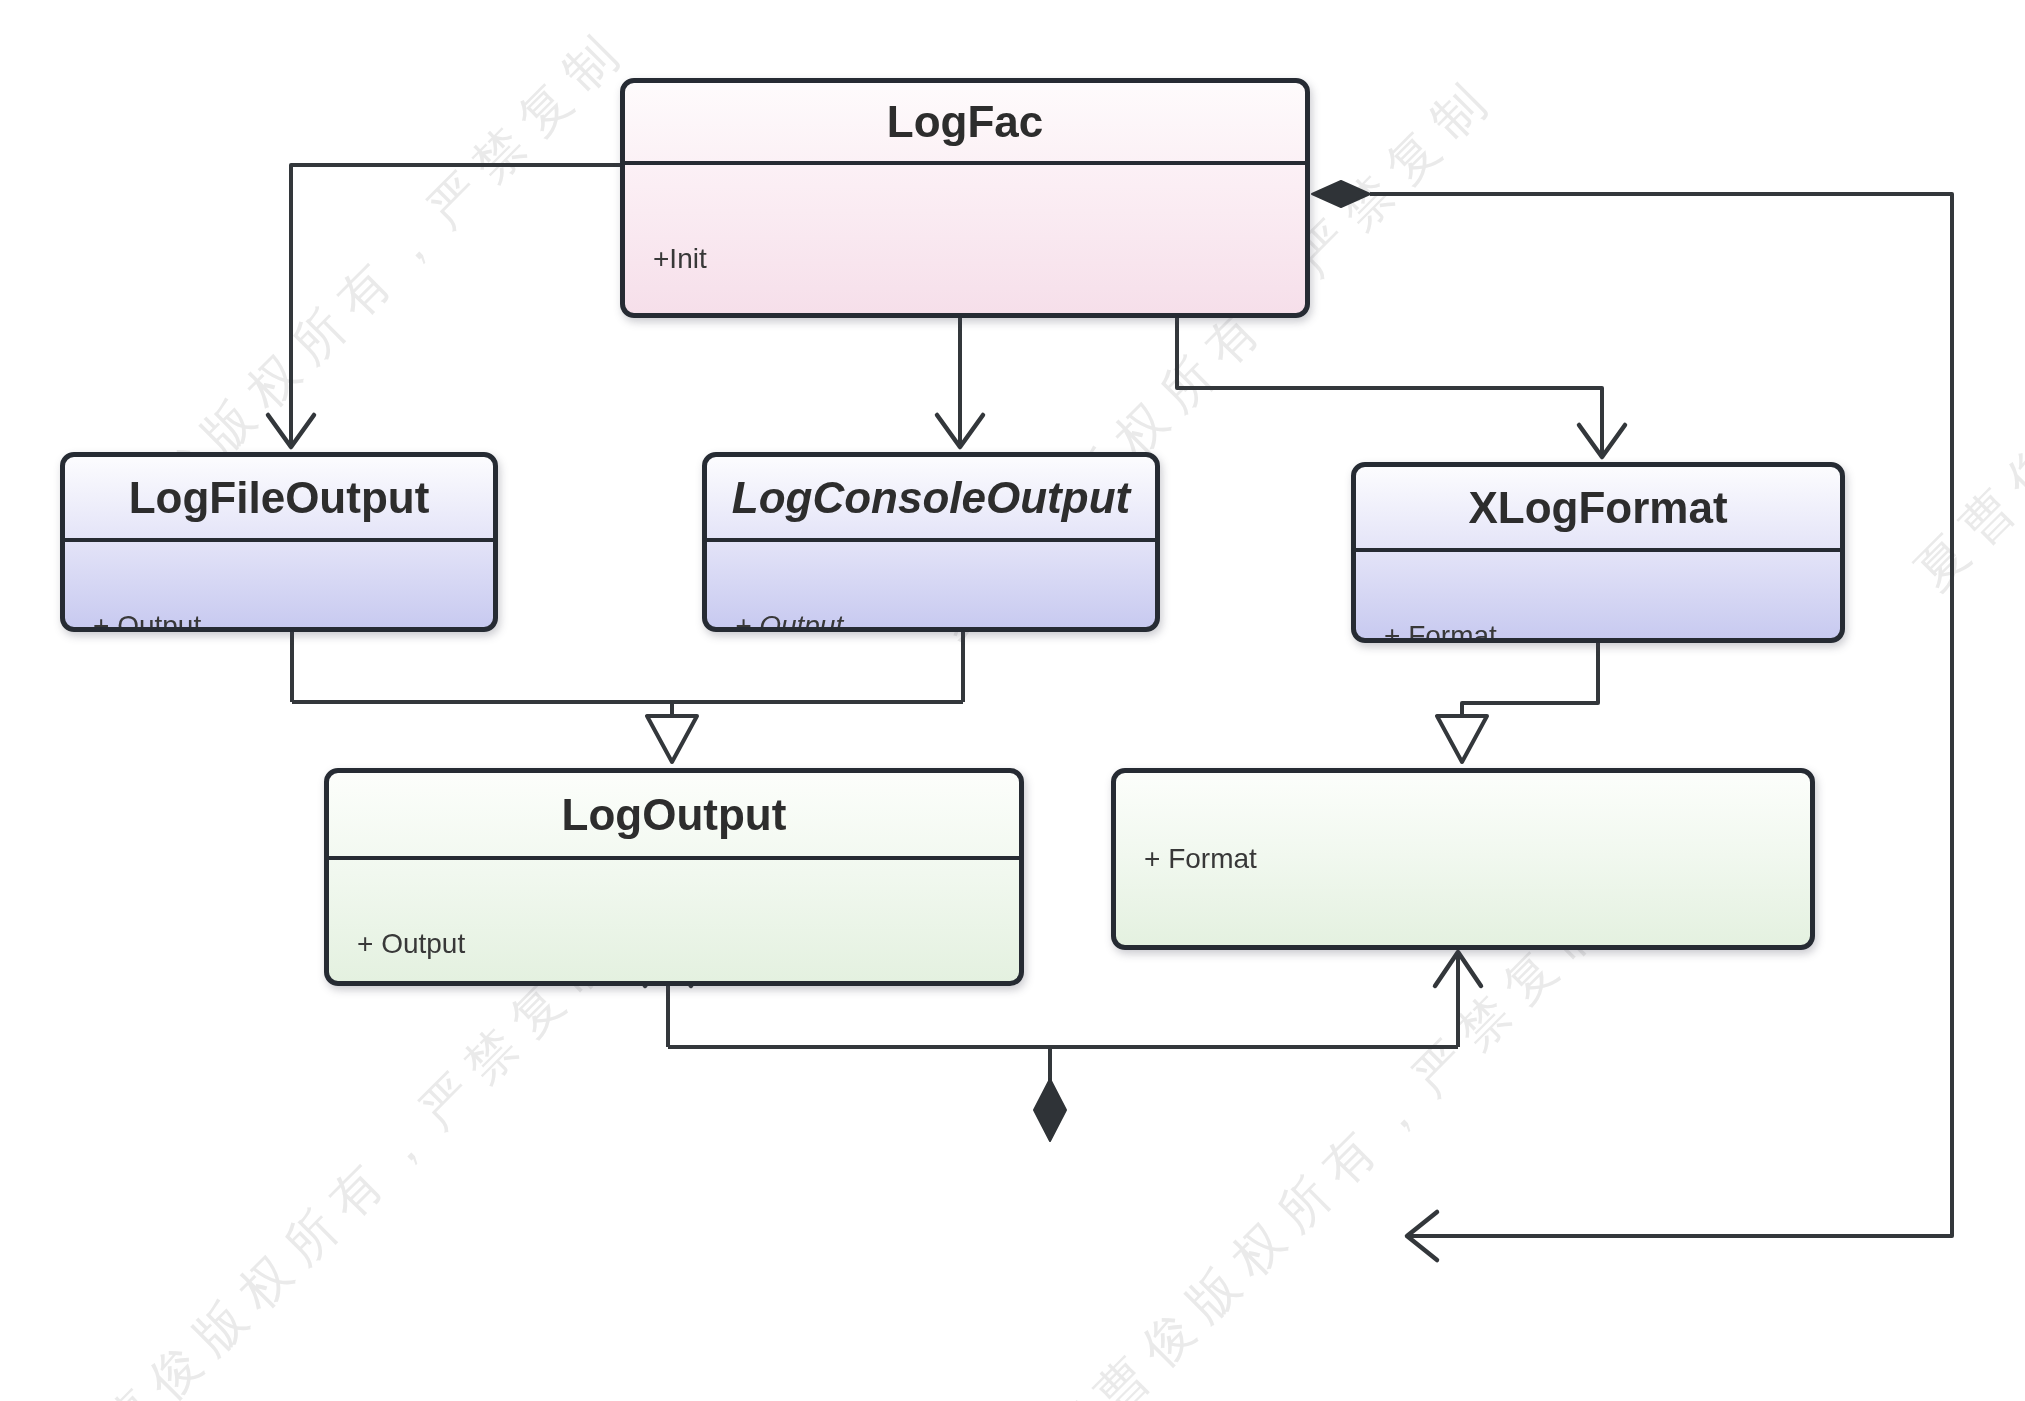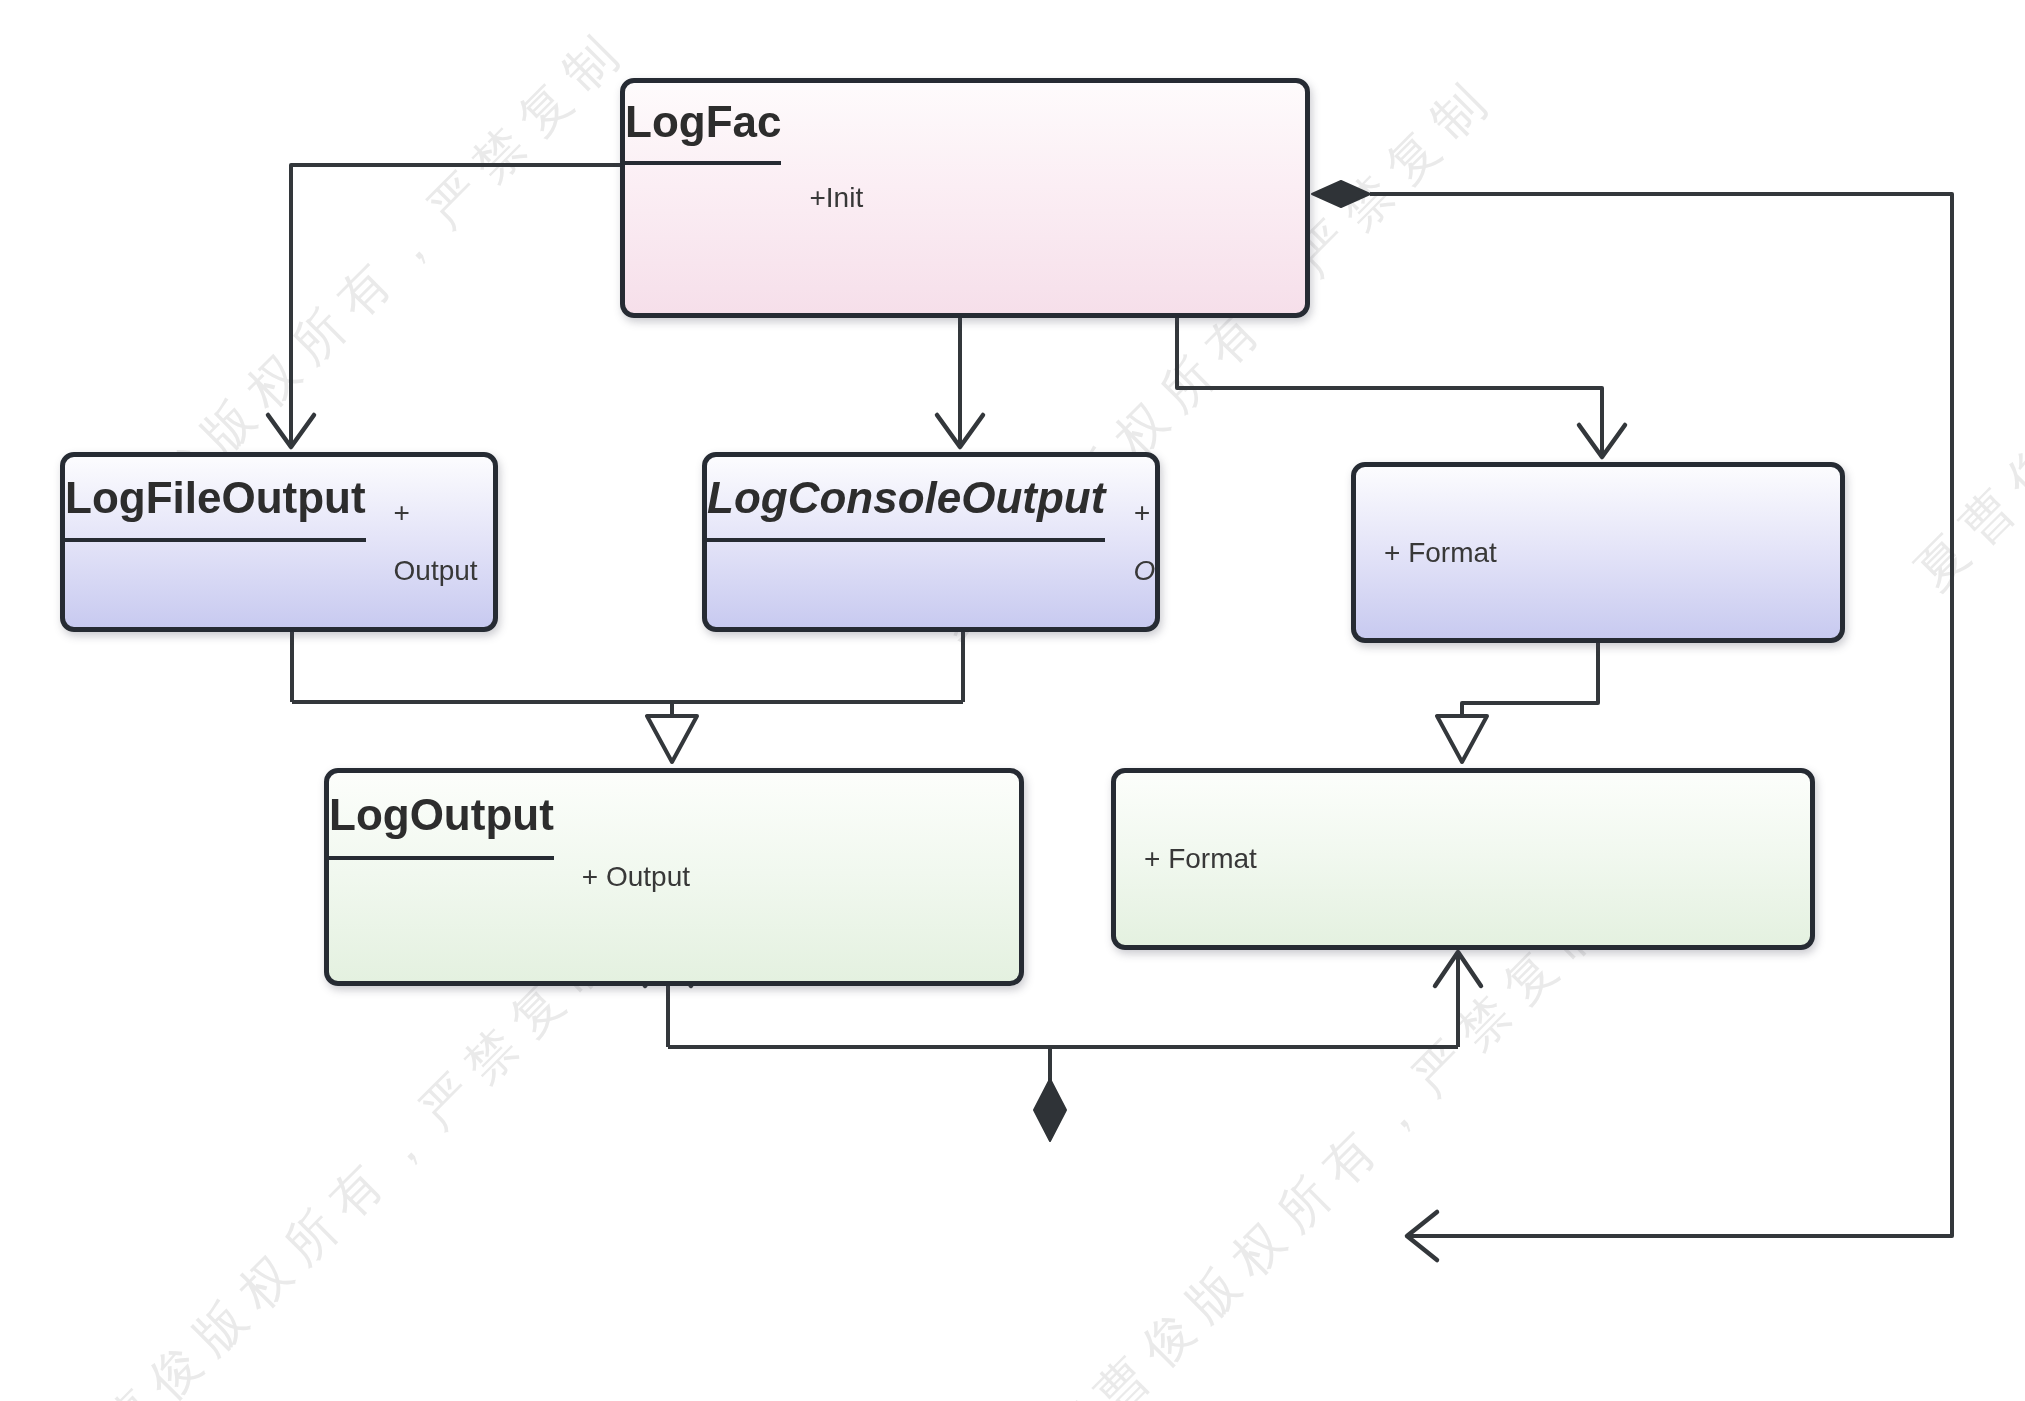--- a/index.html
+++ b/index.html
@@ -66,22 +66,23 @@
 
   
   .uml-class {
     position: absolute;
     z-index: 2;
     box-sizing: border-box;
     border: 5px solid #262b33;
     border-radius: 14px;
     box-shadow: 2px 4px 8px rgba(70, 70, 85, 0.28);
     display: flex;
-    flex-direction: row;
+    flex-direction: column;
     overflow: hidden;
+    gap: 39px;
   }
   .cls-title {
     box-sizing: border-box;
     border-bottom: 4px solid #262b33;
     display: flex;
     align-items: center;
     justify-content: center;
     font-weight: bold;
     font-size: 44px;
     color: #2d2d2d;
@@ -170,20 +171,21 @@
   </div>
 
   <div class="uml-class theme-lavender box-logconsoleoutput">
     <div class="cls-title">LogConsoleOutput</div>
     <div class="cls-members">
       <div class="member">+ Output</div>
     </div>
   </div>
 
   <div class="uml-class theme-lavender box-xlogformat">
+    <div class="cls-title">XLogFormat</div>
     <div class="cls-members">
       <div class="member">+ Format</div>
     </div>
   </div>
 
   <div class="uml-class theme-green box-logoutput">
     <div class="cls-title">LogOutput</div>
     <div class="cls-members">
       <div class="member">+ Output</div>
     </div>

